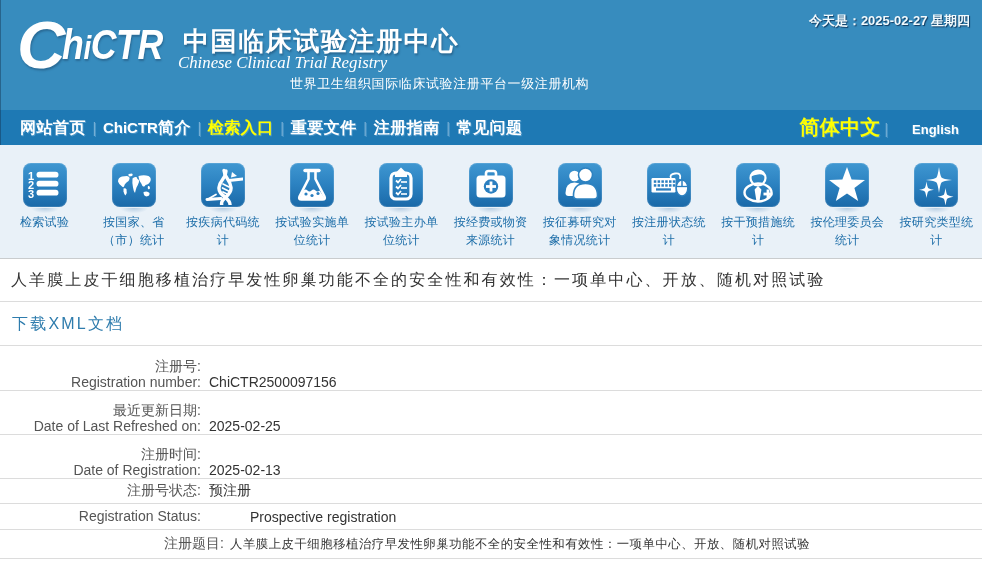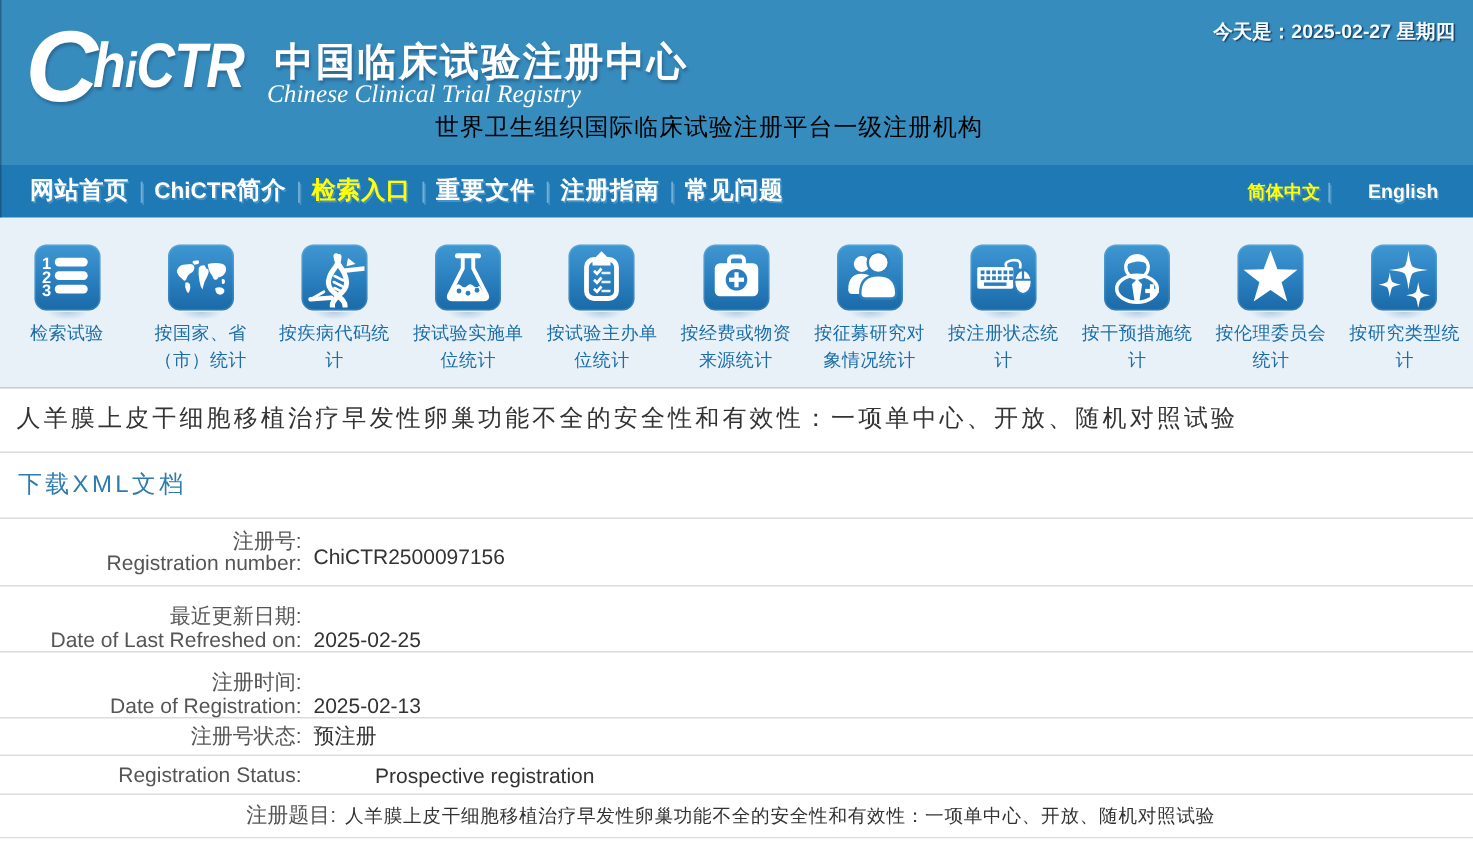--- a/index.html
+++ b/index.html
@@ -3,40 +3,40 @@
 <meta charset="utf-8">
 <style>
 * { margin:0; padding:0; box-sizing:border-box; }
 body { width:982px; font-family:"Liberation Sans", sans-serif; background:#fff; }
 .header { position:relative; height:110px; background:#378cbe; }
 .logo { position:absolute; left:17px; top:18px; color:#fff; font-weight:bold; font-style:italic; white-space:nowrap; text-shadow:1px 2px 2px rgba(20,50,80,0.35); }
 .logo .c1 { font-size:67px; line-height:54px; vertical-align:-9px; letter-spacing:-3px;}
 .logo .rest { display:inline-block; font-size:42px; letter-spacing:-0.5px; transform:scaleX(0.85); transform-origin:0 100%; }
 .htitle { position:absolute; left:168px; top:24px; color:#fff; font-size:26px; font-weight:bold; letter-spacing:1.6px; text-shadow:1px 2px 2px rgba(20,50,80,0.4);margin-left:15px; }
 .hsub { position:absolute; left:178px; top:53px; color:#fff; font-size:16.8px; font-style:italic; font-family:"Liberation Serif", serif; }
-.hwho { position:absolute; left:290px; top:75px; color:#000000; font-size:16px; letter-spacing:0.6px; }
+.hwho { position:absolute; left:290px; top:75px; color:#ffffff; font-size:13px; letter-spacing:0.6px; }
 .hdate { position:absolute; right:12px; top:12px; color:#f2fafd; font-size:13px; font-weight:bold; text-shadow:1px 1px 1px #10395f; }
 .nav { height:35px; background:#1e79b4; color:#fff; font-size:15px; font-weight:bold; line-height:35px; position:relative; padding-left:20px; white-space:nowrap; text-shadow:1px 1px 0 rgba(110,175,220,0.5); }
 .nav .sep { color:#74aed4; font-weight:normal; margin:0 6.5px; } .navright .sep { margin:0 4px; }
 .nav .yel { color:#ffff00; }
 .nav .cn { letter-spacing:0.5px; font-size:16px; }
-.navright { position:absolute; right:23px; top:0; font-size:14px; } .navright .cn { font-size:12px; letter-spacing:0.2px; }
+.navright { position:absolute; right:23px; top:0; font-size:14px; } .navright .cn { font-size:20px; letter-spacing:0.2px; }
 .icons { height:114px; background:#e9f1f8; border-bottom:1px solid #c9ccce; padding-top:18px; }
 .irow { display:flex; }
 .iitem { width:89.2px; text-align:center; }
 .tile { position:relative; width:44px; height:44px; margin:0 auto; border-radius:8px; background:linear-gradient(180deg,#3f97d1 0%,#2c82c1 48%,#1a69a8 100%); box-shadow:inset 0 0 0 1px rgba(255,255,255,0.12); display:flex; align-items:center; justify-content:center; }
 .tile::after { content:""; position:absolute; left:3px; right:3px; bottom:-8px; height:7px; background:radial-gradient(ellipse 50% 100% at 50% 0%, rgba(60,120,175,0.30), rgba(60,120,175,0) 75%); } .ilbl { margin-top:6px; font-size:12px; line-height:18px; color:#1c6da8; letter-spacing:0.3px; }
 .trow1 { height:43px; line-height:42px; border-bottom:1px solid #dcdcdc; padding-left:11px; font-size:16px; color:#333; letter-spacing:2.1px; white-space:nowrap; }
 .trow2 { height:44px; line-height:43px; border-bottom:1px solid #dcdcdc; padding-left:12px; font-size:16px; letter-spacing:2.2px; }
 .trow2 a { color:#2e7cad; text-decoration:none; }
 .tbl { width:982px; }
 .r { display:flex; align-items:center; border-bottom:1px solid #dcdcdc; }
 .lbl { flex:0 0 201px; text-align:right; color:#555; font-size:14px; line-height:15.5px; }
 .val { padding-left:8px; color:#333; font-size:14px; }
-.h45 { height:45px; } .h45 .val { padding-top:5px; } .h44 { height:44px;align-items:flex-end; }
+.h45 { height:45px;align-items:flex-end; } .h45 .val { padding-top:5px; } .h44 { height:44px;align-items:flex-end; }
 .h25 { height:25px; }
 .h26 { height:26px;gap:41px; }
 .h29 { height:29px;padding-left:23px; }
 .val12 { font-size:12.4px; letter-spacing:0.5px; margin-left:-2px; }
 </style>
 </head>
 <body>
 <div style="position:absolute;left:0;top:0;width:1px;height:145px;background:rgba(20,50,80,0.45);z-index:9;"></div>
 <div class="header">
   <div class="logo"><span class="c1">C</span><span class="rest">h<span style="font-size:33px;">i</span>CTR</span></div>

